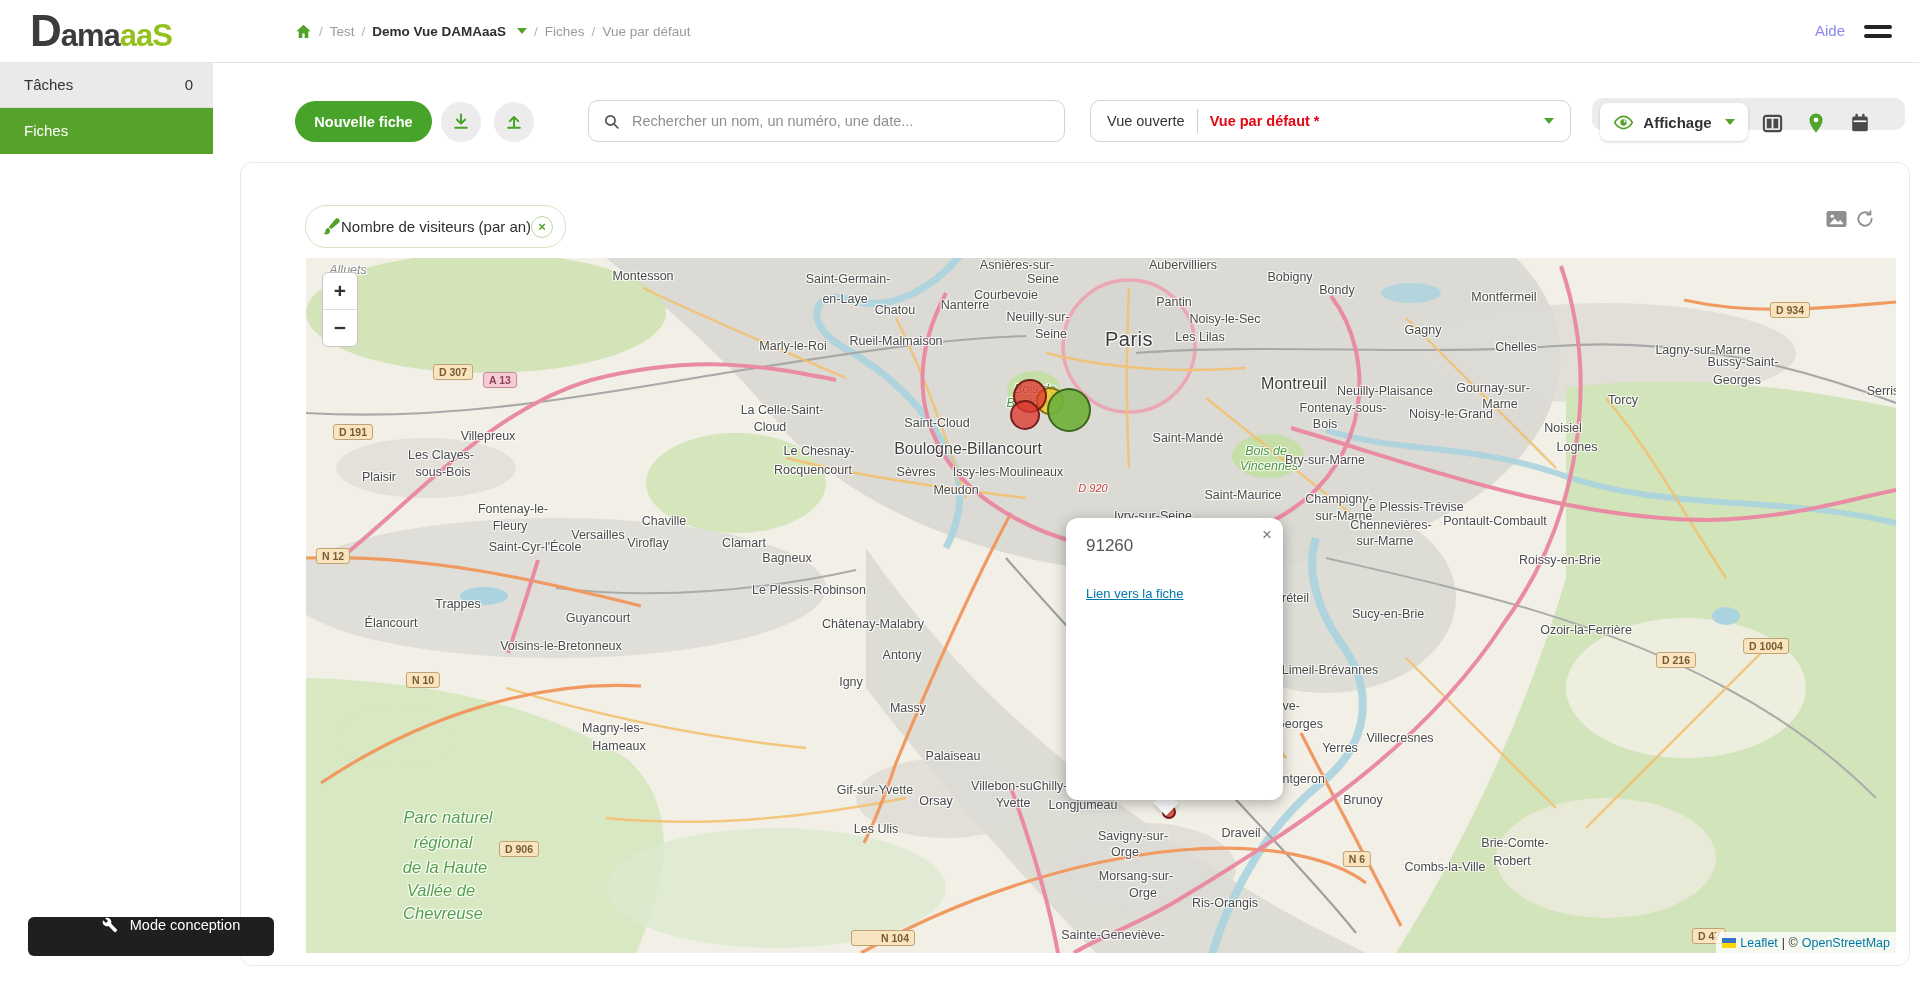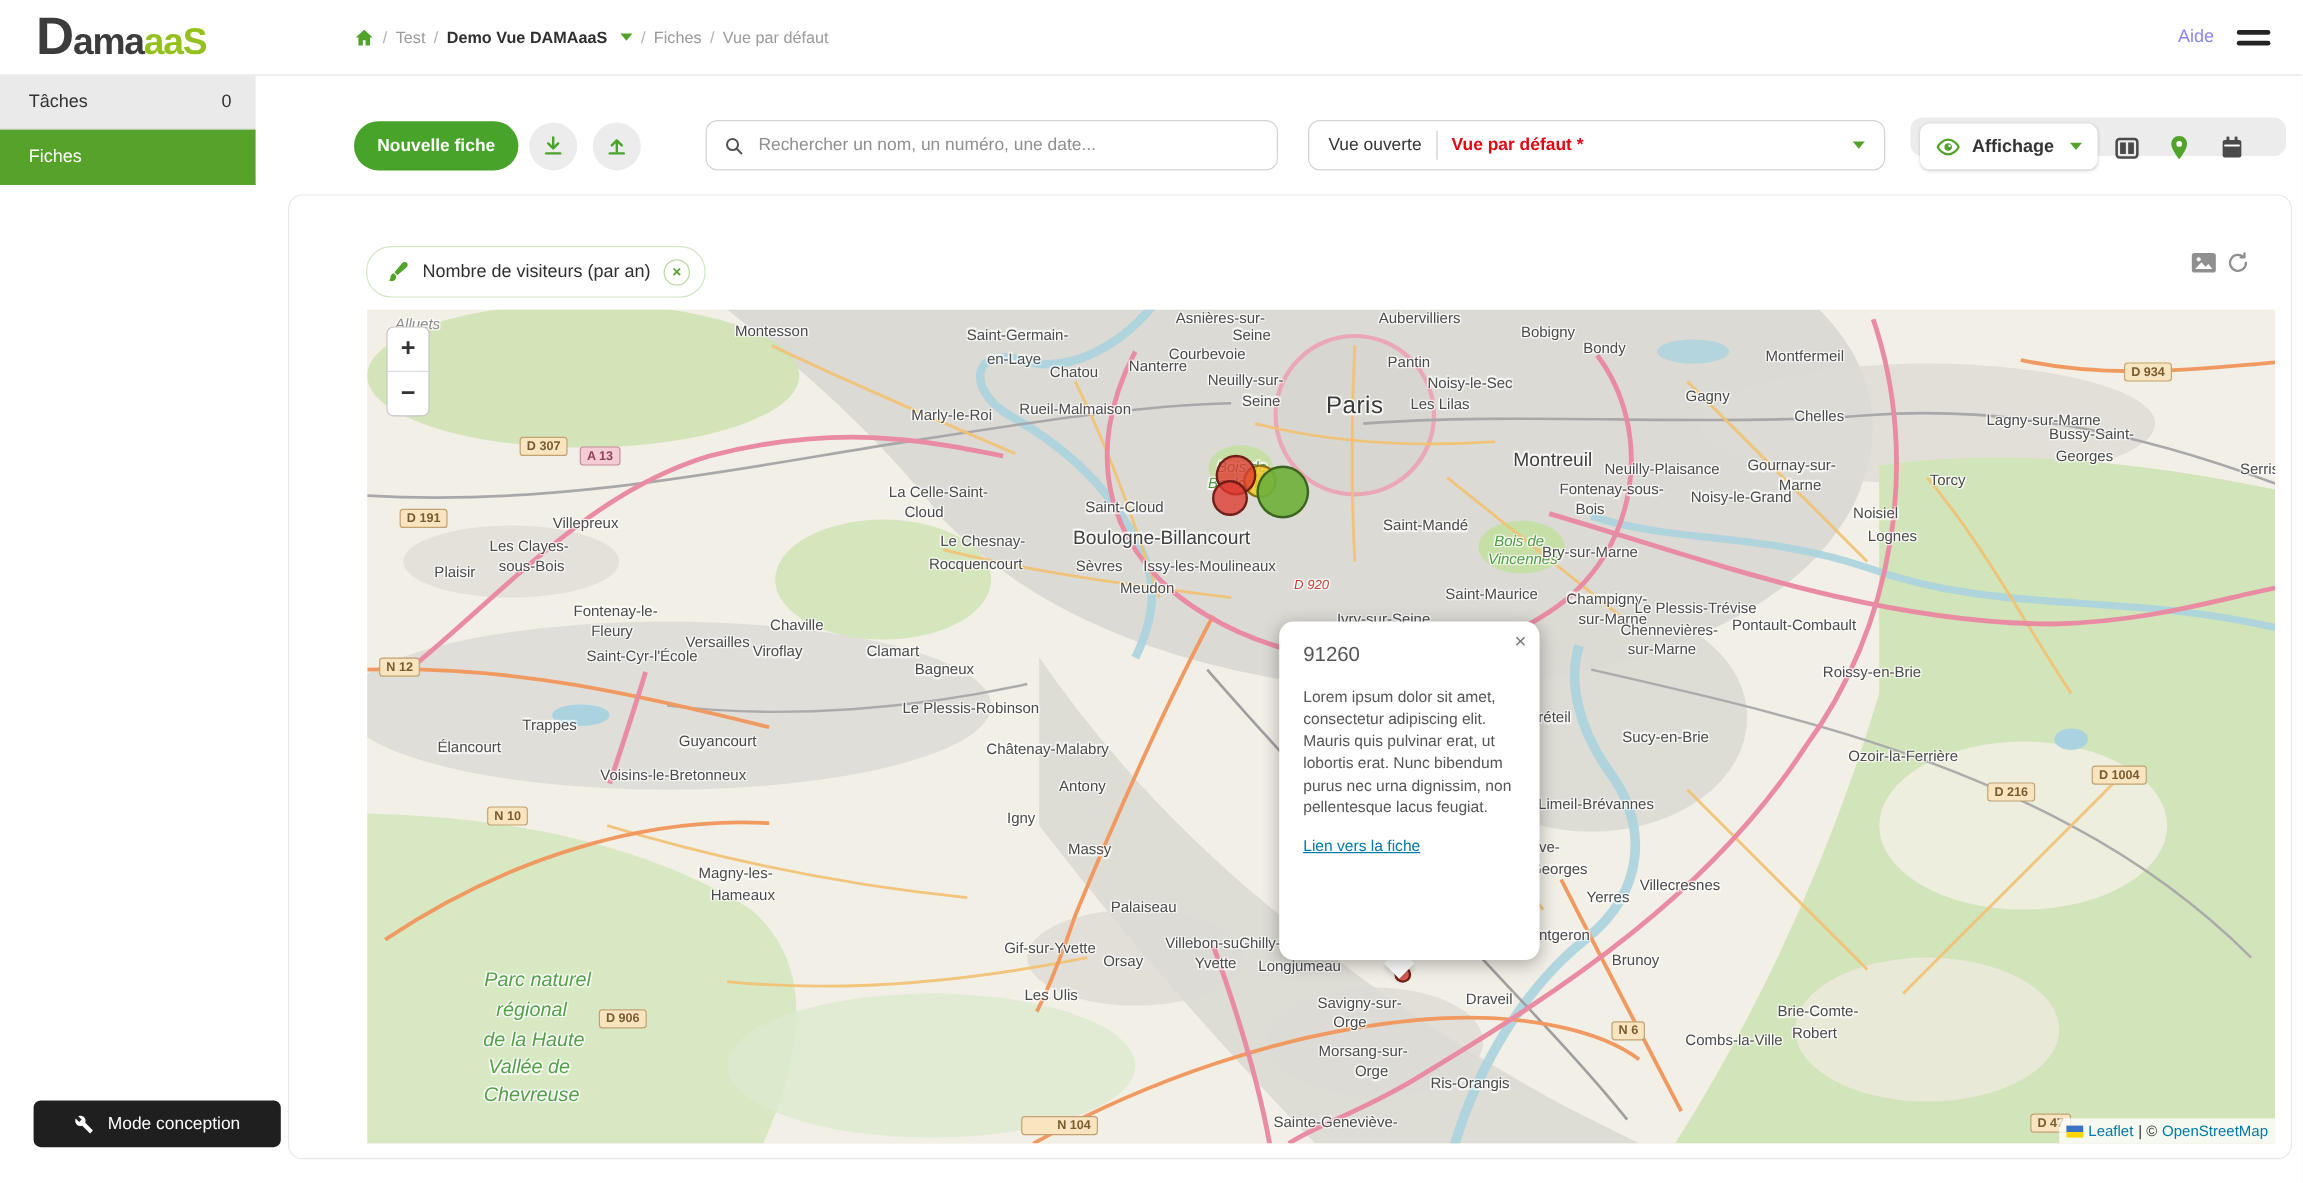--- a/index.html
+++ b/index.html
@@ -22,22 +22,22 @@
   .help-link{position:absolute;left:1815px;top:22px;font-size:15px;color:#8b87f0;cursor:pointer;}
   .burger{position:absolute;left:1864px;top:25px;width:28px;cursor:pointer;}
   .burger div{height:3.5px;background:#242424;border-radius:2px;margin-bottom:5.5px;}
   
   .sidebar{position:absolute;left:0;top:62px;width:213px;z-index:20;}
   .side-item{height:45px;background:#eaeaea;display:flex;align-items:center;
              padding:0 20px 0 24px;font-size:15px;color:#333;cursor:pointer;
              border-bottom:1px solid #dddddd;justify-content:space-between;}
   .side-item.active{background:#57a22b;color:#fff;border-bottom-color:#57a22b;}
   .design-btn{position:absolute;left:28px;top:917px;width:206px;height:39px;background:#1f1f1f;
-              border-radius:6px;color:#fff;font-size:14.5px;display:flex;align-items:center;
-              justify-content:center;gap:12px;cursor:pointer;z-index:40;}
+              border-radius:6px;color:#fff;font-size:14.5px;display:flex;
+              justify-content:center;gap:12px;cursor:pointer;z-index:40;padding-left:40px;}
   
   .btn-new{position:absolute;left:295px;top:101px;width:137px;height:41px;border-radius:21px;
            background:#48a32a;color:#fff;font-size:14.5px;font-weight:700;display:flex;
            align-items:center;justify-content:center;cursor:pointer;z-index:5;}
   .circle-btn{position:absolute;top:102px;width:40px;height:40px;border-radius:50%;
               background:#ececec;display:flex;align-items:center;justify-content:center;
               cursor:pointer;z-index:5;}
   .search-box{position:absolute;left:588px;top:100px;width:477px;height:42px;border:1.5px solid #d3d3d3;
               border-radius:10px;background:#fff;display:flex;align-items:center;padding-left:14px;
               gap:10px;box-sizing:border-box;z-index:5;}
@@ -55,21 +55,21 @@
                border-radius:10px;z-index:5;}
   .btn-display{position:absolute;left:8px;top:5px;width:148px;height:38px;background:#fff;border-radius:8px;
                box-shadow:0 1px 3px rgba(0,0,0,.18);display:flex;align-items:center;justify-content:center;
                gap:9px;font-size:15px;color:#333;font-weight:700;cursor:pointer;}
   .rg-icon{position:absolute;top:13px;width:24px;height:24px;cursor:pointer;display:flex;
            align-items:center;justify-content:center;}
   
   .card{position:absolute;left:240px;top:162px;width:1670px;height:804px;background:#fff;
         border:1px solid #e8e8e8;border-radius:12px;box-sizing:border-box;z-index:1;}
   .chip{position:absolute;left:305px;top:205px;height:41px;border:1px solid #d5e6c3;border-radius:21px;
-        background:#fff;display:flex;align-items:center;padding:0 12px 0 16px;gap:11px;z-index:6;cursor:pointer;}
+        background:#fff;display:flex;align-items:center;padding:0 12px 0 16px;z-index:6;cursor:pointer;}
   .chip-label{font-size:15px;color:#2f2f2f;}
   .chip-x{width:20px;height:20px;border:1px solid #bcd9a0;border-radius:50%;color:#57a22b;font-size:13px;
           font-weight:700;display:flex;align-items:center;justify-content:center;cursor:pointer;}
   .card-icons{position:absolute;left:1826px;top:209px;display:flex;gap:8px;z-index:6;}
   .card-icons span{cursor:pointer;display:flex;align-items:center;}
   
   .map{position:absolute;left:306px;top:258px;width:1590px;height:695px;overflow:hidden;
        background:#f2efe6;z-index:2;cursor:grab;}
   .map-label{position:absolute;transform:translate(-50%,-50%);font-size:12.5px;color:#4a4a4a;
              white-space:nowrap;z-index:5;pointer-events:none;
@@ -467,21 +467,20 @@
       <div class="marker red" style="left: 724px; top: 138px; width: 34px; height: 34px;"></div>
       <div class="marker red" style="left: 719px; top: 157px; width: 30px; height: 30px;"></div>
       <div class="marker green" style="left: 763px; top: 152px; width: 44px; height: 44px;"></div>
       <div class="marker red" style="left: 863px; top: 554px; width: 14px; height: 14px; border-width: 2px;"></div>
     </div>
 
   <div class="popup-tip"></div>
   <div class="popup">
     <span class="popup-close">×</span>
     <div class="popup-title">91260</div>
-    <div class="popup-body">Lorem ipsum dolor sit amet, consectetur adipiscing elit. Mauris quis pulvinar erat, ut lobortis erat. Nunc bibendum purus nec urna dignissim, non pellentesque lacus feugiat.</div>
     <span class="popup-link">Lien vers la fiche</span>
   </div>
 
   <div class="zoomctrl">
     <div>+</div>
     <div>−</div>
   </div>
 
   <div class="attribution">
     <span class="flag"></span>

